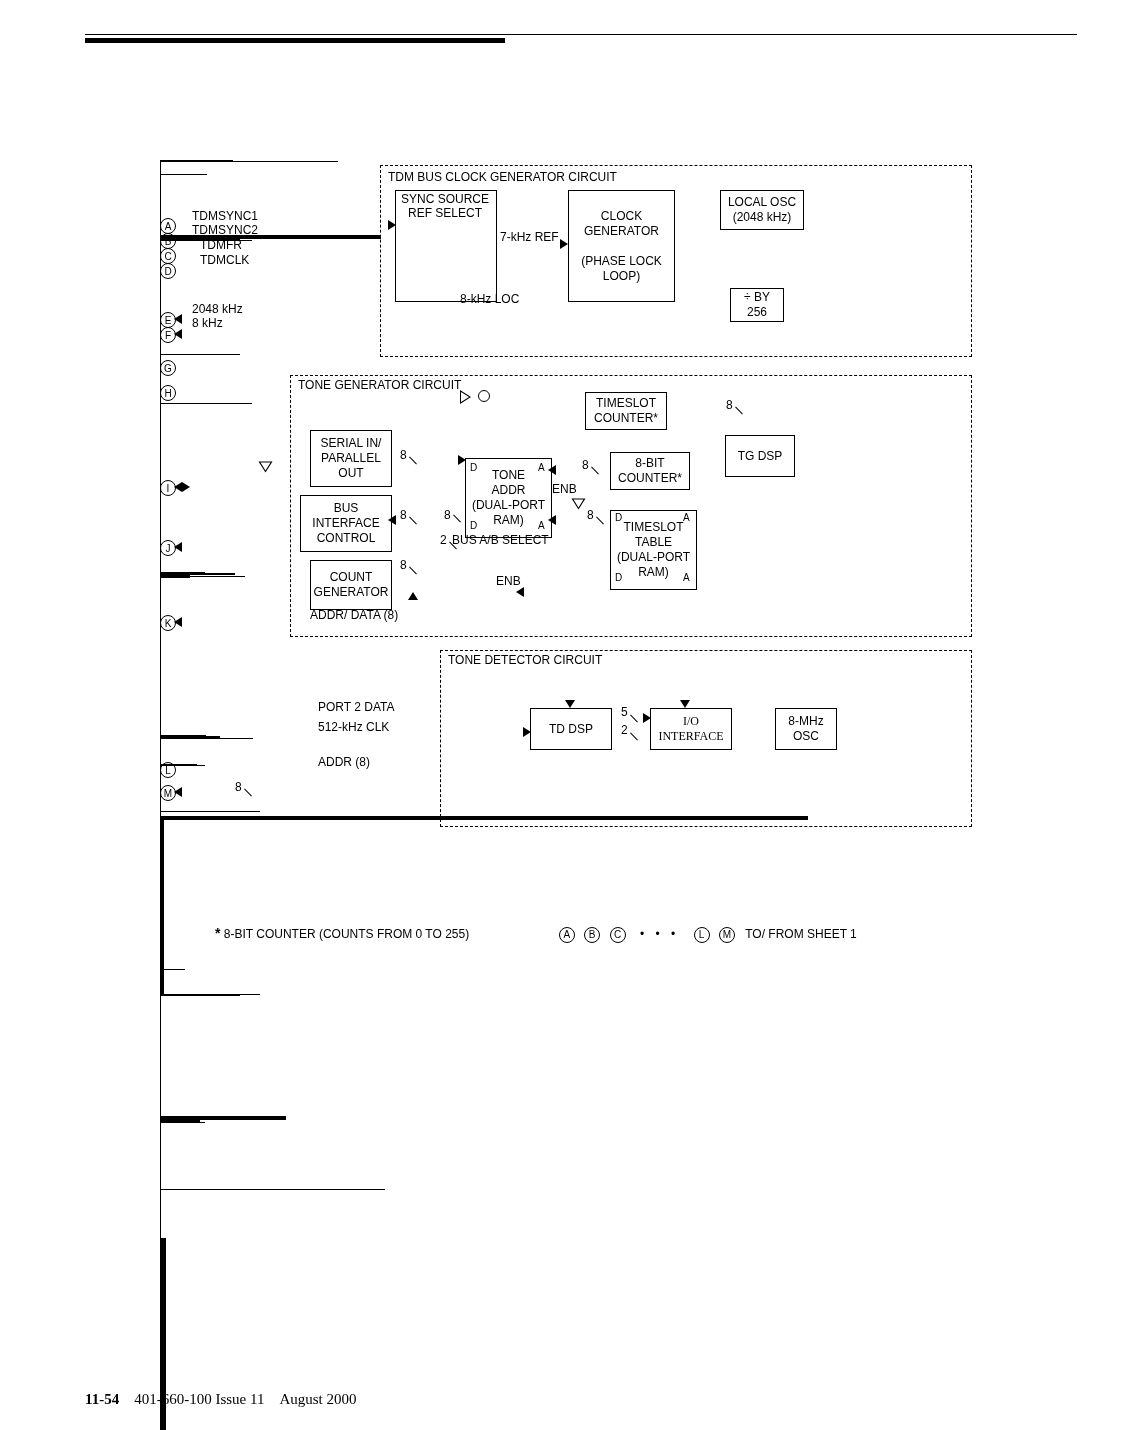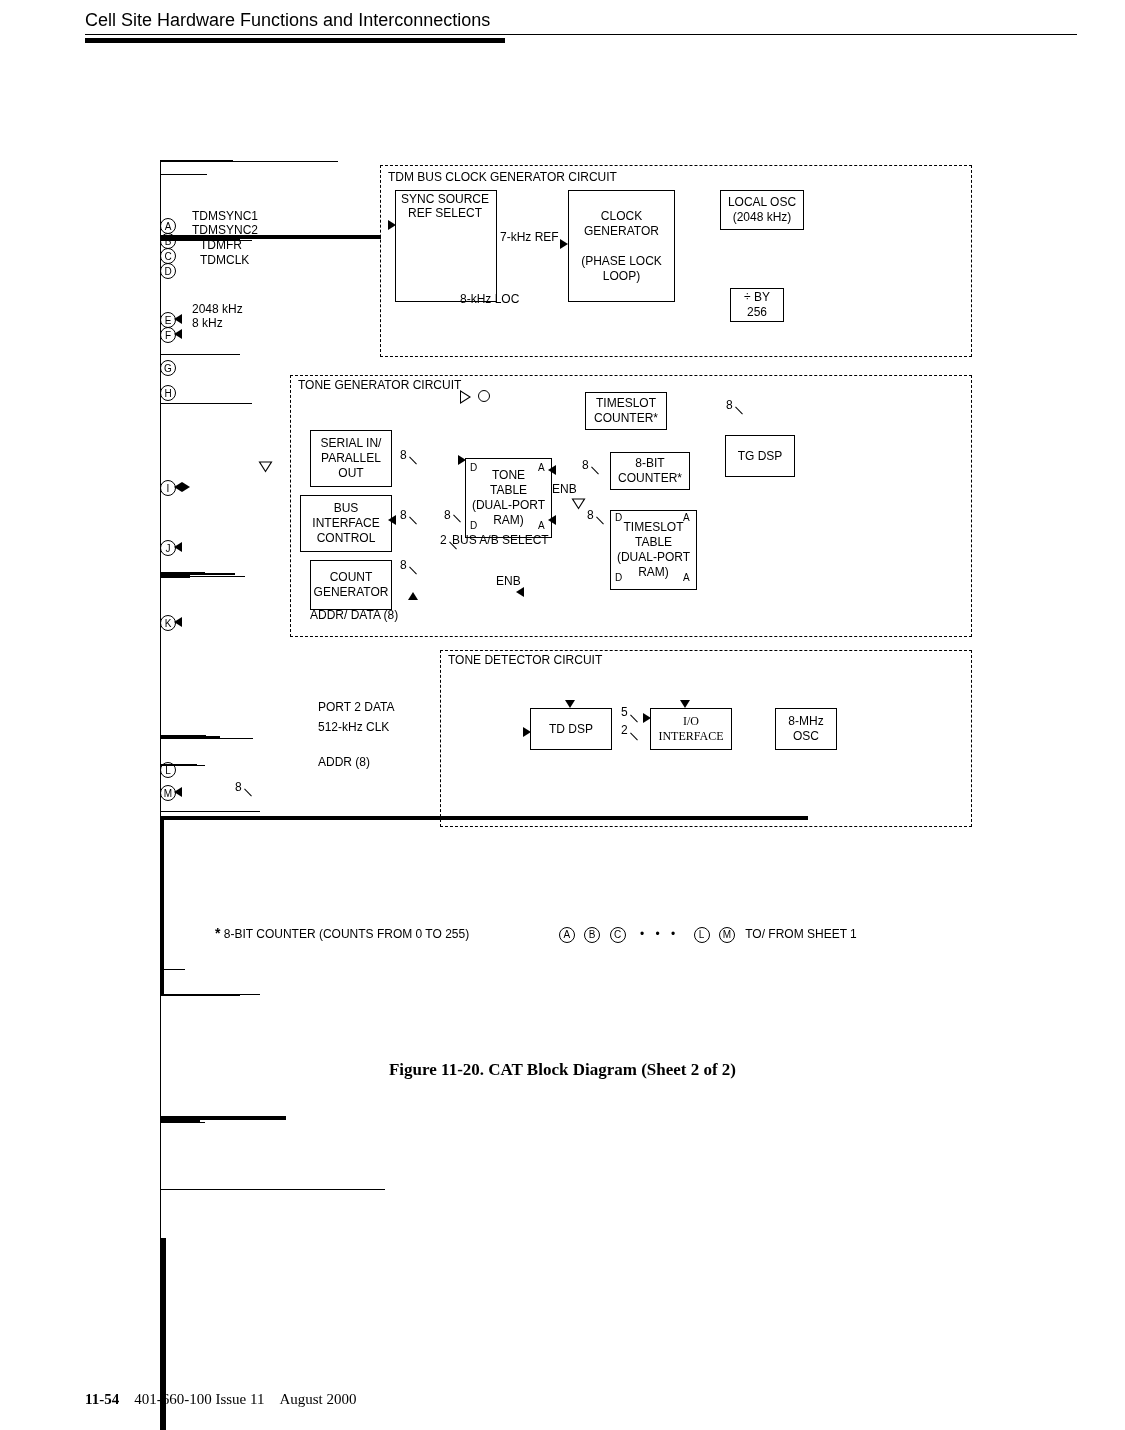--- a/index.html
+++ b/index.html
@@ -45,21 +45,20 @@
   .h{height:1px;}
   .v{width:1px;}
   .h4{height:4px;}
   .v4{width:4px;}
 </style>
 </head>
 <body>
 
 <div class="page">
 
-  <div class="hdr-title">Cell Site Hardware Functions and Interconnections</div>
   <div class="hdr-rule-thin"></div>
   <div class="hdr-rule-thick"></div>
 
   <div class="canvas">
 
     <div class="dash" style="left:220px;top:5px;width:590px;height:190px;"></div>
     <div class="el" style="left:228px;top:10px;">TDM BUS CLOCK GENERATOR CIRCUIT</div>
 
     <div class="box" style="left:235px;top:30px;width:100px;height:110px;"></div>
     <div class="el" style="left:236px;top:32px;width:98px;text-align:center;white-space:normal;">SYNC SOURCE
@@ -146,21 +145,21 @@
 INTERFACE
 CONTROL</span>
       </div>
     <div class="box" style="left:150px;top:400px;width:80px;height:48px;">
         <span class="inner" style="white-space:pre-line;">COUNT
 GENERATOR</span>
       </div>
 
     <div class="box" style="left:305px;top:298px;width:85px;height:78px;">
         <span class="inner" style="white-space:pre-line;">TONE
-TABLE
+ADDR
 (DUAL-PORT
 RAM)</span>
       </div>
     <div class="el" style="left:310px;top:302px;font-size:10px;">D</div>
     <div class="el" style="left:378px;top:302px;font-size:10px;">A</div>
     <div class="el" style="left:310px;top:360px;font-size:10px;">D</div>
     <div class="el" style="left:378px;top:360px;font-size:10px;">A</div>
 
     <div class="box" style="left:425px;top:232px;width:80px;height:36px;">
         <span class="inner" style="white-space:pre-line;">TIMESLOT
@@ -317,21 +316,20 @@
       <span class="ring" style="position:static;display:inline-flex;margin:0 3px;">B</span>
       <span class="ring" style="position:static;display:inline-flex;margin:0 3px;">C</span>
       <span style="margin:0 8px;letter-spacing:4px;">• • •</span>
       <span class="ring" style="position:static;display:inline-flex;margin:0 3px;">L</span>
       <span class="ring" style="position:static;display:inline-flex;margin:0 3px;">M</span>
       <span style="margin-left:4px;">TO/ FROM SHEET 1</span>
     </div>
 
   </div>
 
-  <div class="caption" style="top:1060px;">Figure 11-20.  CAT Block Diagram (Sheet 2 of 2)</div>
 
 
   <div class="ftr">
     <span class="pg">11-54</span>
     &nbsp;&nbsp;&nbsp;<span>401-660-100 Issue 11</span>
     &nbsp;&nbsp;&nbsp;<span>August 2000</span>
   </div>
 
 </div>
 

